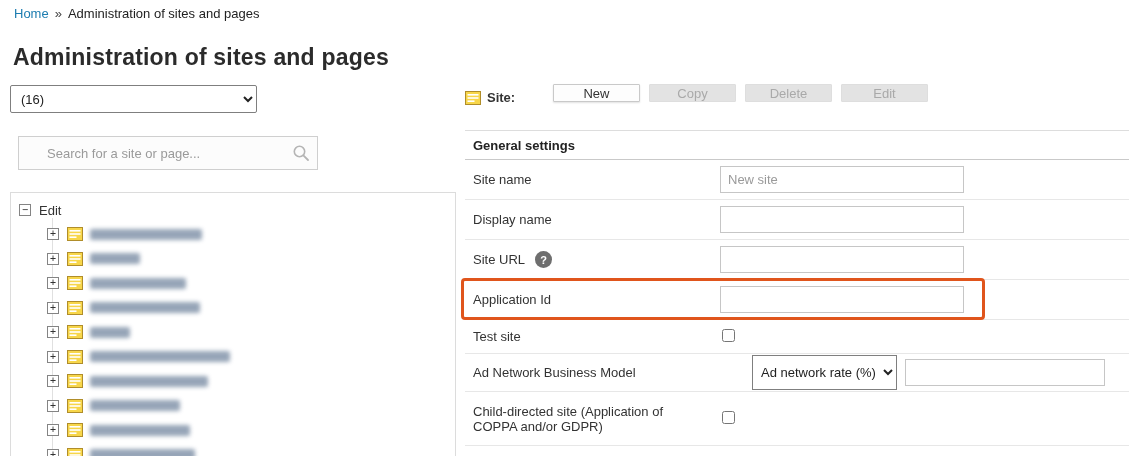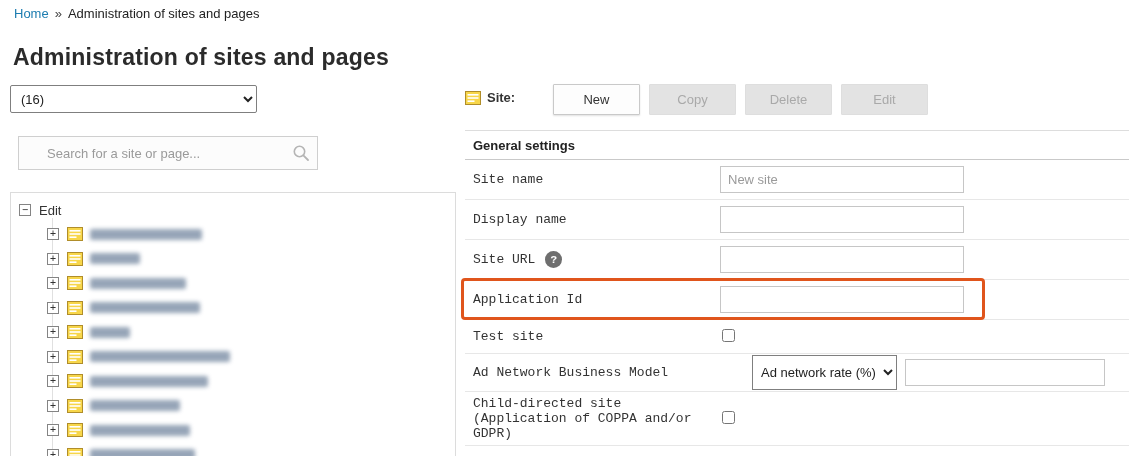--- a/index.html
+++ b/index.html
@@ -36,31 +36,31 @@
   .toggle { display: inline-flex; align-items: center; justify-content: center; width: 12px; height: 12px;
     border: 1px solid #848484; background: #fff; font-size: 10px; line-height: 10px; color: #333;
     margin-right: 8px; flex: 0 0 auto; cursor: pointer; position: relative; z-index: 1; font-family: "DejaVu Sans Mono", monospace; }
   .page-ico { width: 16px; height: 14px; margin-right: 7px; flex: 0 0 auto; }
   .blur-name { display: inline-block; height: 11px; background: #7d8fa6; opacity: .8; border-radius: 2px; filter: blur(2px); }
 
   
   .site-row { position: absolute; left: 465px; top: 90px; display: flex; align-items: flex-end; font-size: 13px; font-weight: bold; }
   .site-row .page-ico { margin-right: 6px; }
   .btn-row { position: absolute; left: 553px; top: 84px; display: flex; }
-  .btn { width: 87px; height: 31px; margin-right: 9px; font-size: 13px; font-family: "Liberation Sans", sans-serif;
+  .btn { width: 87px; height: 18px; margin-right: 9px; font-size: 13px; font-family: "Liberation Sans", sans-serif;
     border: 1px solid #c9c9c9; background: #fdfdfd; color: #333; border-radius: 1px; box-shadow: 0 1px 2px rgba(0,0,0,.12); cursor: pointer; }
   .btn.disabled { background: #e3e3e3; color: #a9a9a9; border: 1px solid #dedede; box-shadow: none; cursor: default; }
 
   
   .form { position: absolute; left: 465px; top: 130px; width: 664px; }
   .form-header { height: 30px; display: flex; align-items: center; padding-left: 8px;
     border-top: 1px solid #ddd; border-bottom: 1px solid #c9c9c9; font-size: 13px; font-weight: bold; color: #222; }
   .frow { display: grid; grid-template-columns: 255px 1fr; align-items: center;
     border-bottom: 1px solid #e7e7e7; min-height: 40px; background: #fff; }
-  .frow .flabel { padding: 4px 14px 4px 8px; font-size: 13px; color: #333; display: flex; align-items: center; font-family: Liberation Mono, monospace; }
+  .frow .flabel { padding: 4px 14px 4px 8px; font-size: 13px; color: #333; display: flex; align-items: center; }
   .frow input[type="text"] { width: 244px; height: 27px; border: 1px solid #c6c6c6; padding: 0 7px;
     font-size: 13px; color: #333; font-family: "Liberation Sans", sans-serif; background: #fff; }
   .frow input[type="text"]::placeholder { color: #9a9a9a; }
   .frow input[type="checkbox"] { width: 13px; height: 13px; margin-left: 2px; }
   .row-test { min-height: 34px; }
   .row-ad { min-height: 38px; gap: 32px; }
   .row-child { min-height: 54px; }
   .help { width: 17px; height: 17px; border-radius: 50%; background: #6e6e6e; color: #fff;
     font-size: 11px; font-weight: bold; display: inline-flex; align-items: center; justify-content: center;
     margin-left: 10px; cursor: pointer; }

